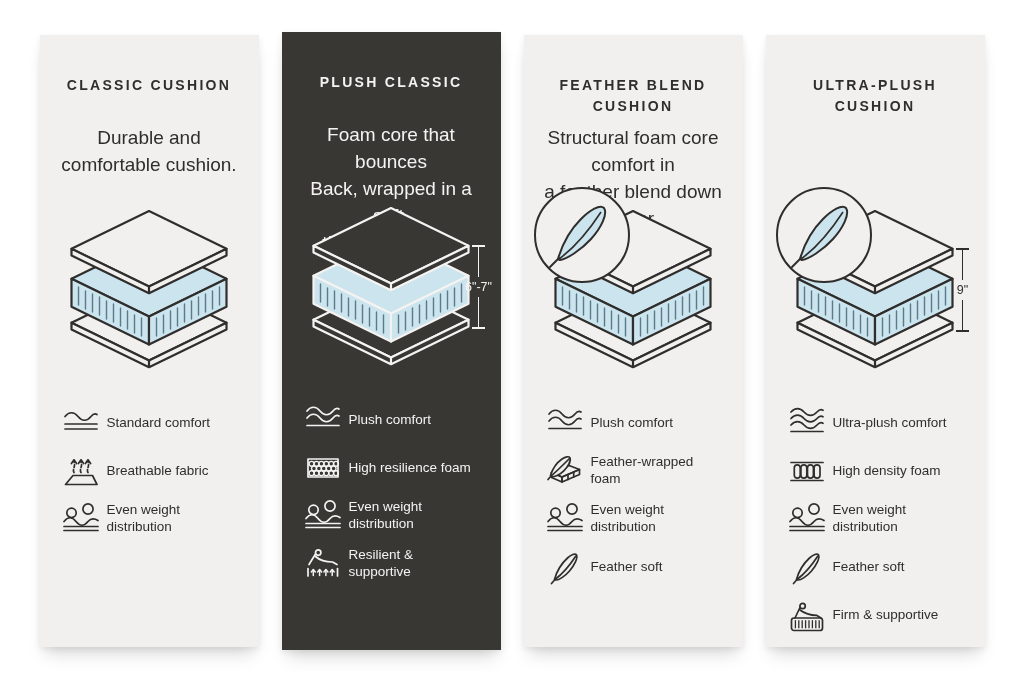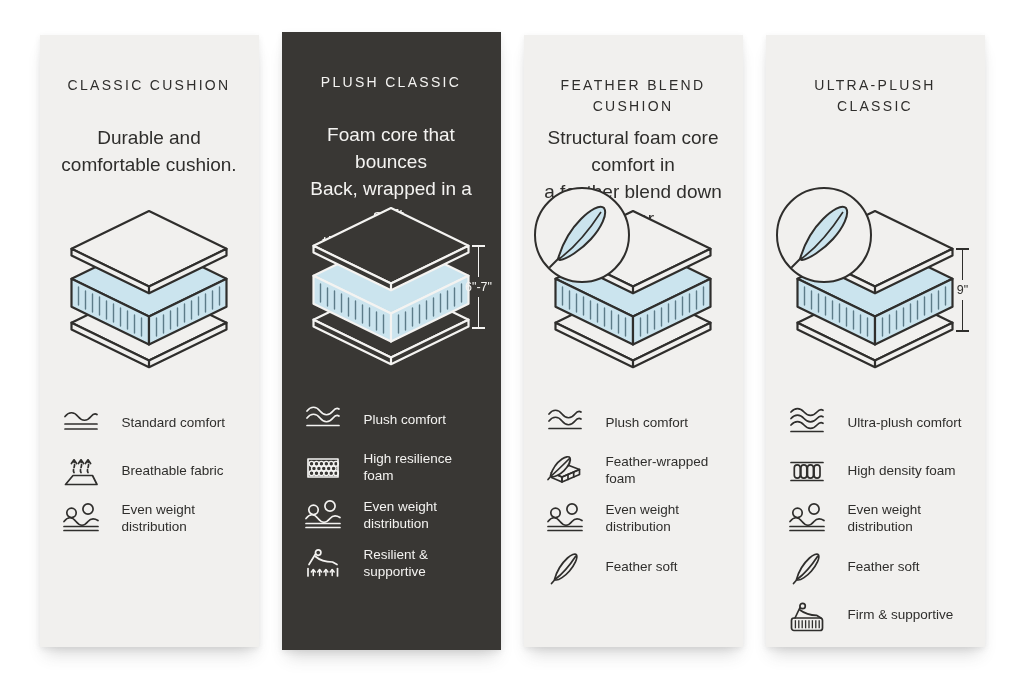--- a/index.html
+++ b/index.html
@@ -22,21 +22,21 @@
   }
   .panel.dark{
     background:#393734;
     --bg:#393734;
     color:#f4f3f1;
     height:618px;margin-top:-3px;
   }
   .p-head{height:104px;width:100%;}
   .p-title{
     margin:0;height:44px;
-    font-size:14px;font-weight:400;letter-spacing:2.3px;
+    font-size:14px;font-weight:700;letter-spacing:2.3px;
     line-height:1.5;text-align:center;white-space:pre-line;
   }
   .p-desc{
     margin:6px 0 0 0;
     font-size:19px;line-height:1.42;text-align:center;white-space:pre-line;
   }
   .illus{
     position:relative;width:100%;height:218px;flex:none;
   }
   .mattress{
@@ -50,21 +50,21 @@
     position:absolute;left:159px;top:69px;height:84px;width:36px;
     display:flex;flex-direction:column;align-items:center;z-index:3;
   }
   .dim .cap{width:13px;height:2px;background:currentColor;flex:none;}
   .dim .seg{width:1.5px;flex:1;background:currentColor;}
   .dim-label{font-size:12.5px;line-height:1;padding:4px 0;white-space:nowrap;}
   .features{
     list-style:none;margin:0;padding:6px 0 0 0;width:100%;
   }
   .feature{
-    display:flex;align-items:center;gap:20px;
+    display:flex;align-items:center;gap:5px;
     min-height:36px;margin-bottom:8px;
   }
   .f-icon{width:42px;flex:none;display:flex;justify-content:center;align-items:center;}
   .f-icon svg{width:40px;height:40px;display:block;}
   .f-label{font-size:13.5px;line-height:1.25;max-width:130px;}
   .icon-stroke{stroke:currentColor;fill:none;stroke-width:1.7;stroke-linecap:round;stroke-linejoin:round;}
   .defs-holder{position:absolute;width:0;height:0;overflow:hidden;}
 </style>
 </head>
 <body>
@@ -401,21 +401,21 @@
             </svg>
           </span>
         <span class="f-label">Feather soft</span>
       </li>
     </ul>
   </section>
 
   <section class="panel">
     <header class="p-head">
       <h2 class="p-title">ULTRA-PLUSH
-CLASSIC</h2>
+CUSHION</h2>
     </header>
     <div class="illus">
       <svg class="mattress">
           <use href="#sym-mattress"></use>
         </svg>
       <svg class="badge">
           <use href="#sym-feather-badge"></use>
         </svg>
       <div class="dim">
         <span class="cap"></span>

